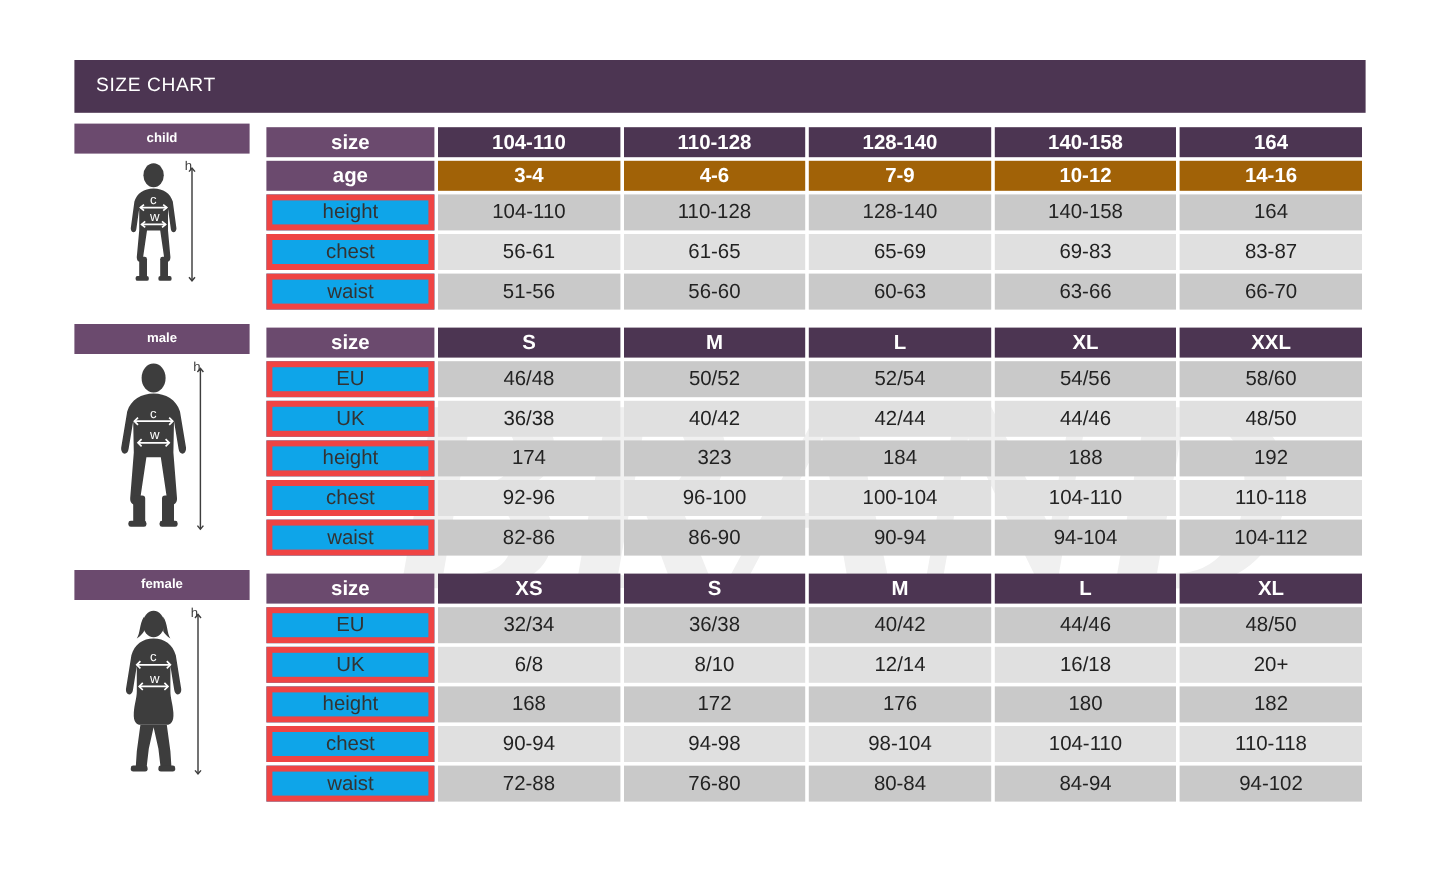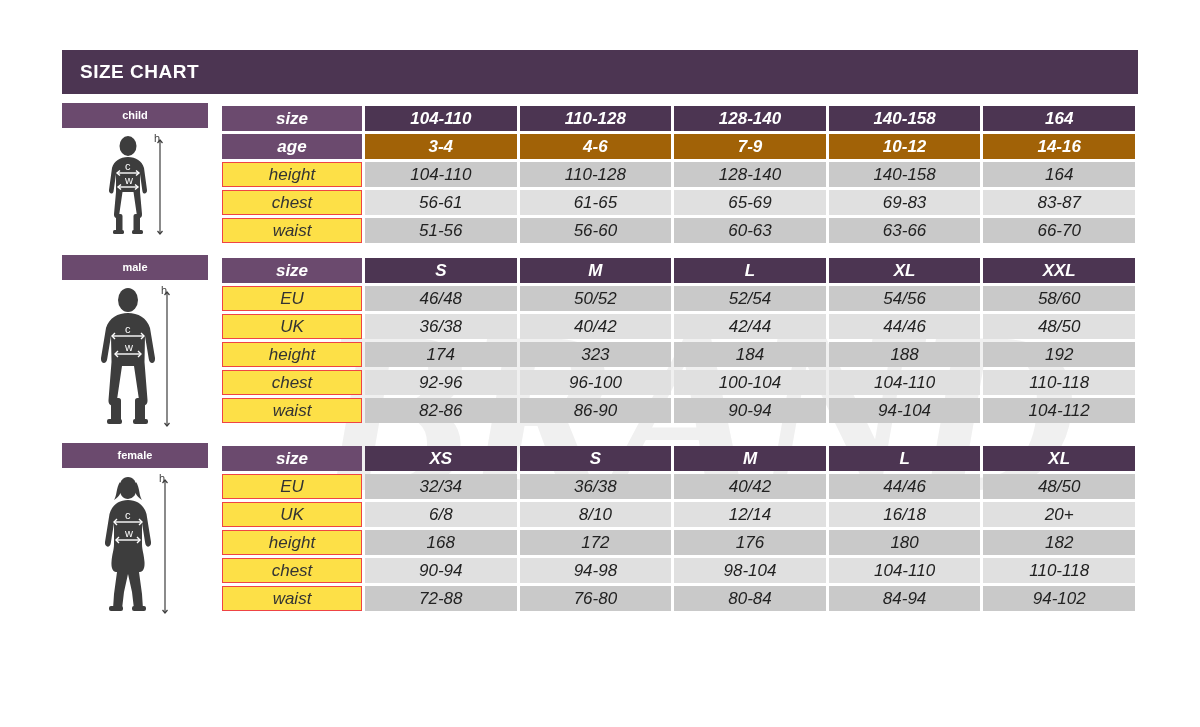--- a/index.html
+++ b/index.html
@@ -40,22 +40,22 @@
   .title-bar {
     background: #4c3552;
     height: 44px;
     display: flex;
     align-items: center;
     padding-left: 18px;
     box-sizing: border-box;
   }
   .title-bar .title {
     color: #ffffff;
-    font-size: 19px;
-    font-weight: bold;
+    font-size: 16px;
+    font-weight: normal;
     letter-spacing: 0.5px;
   }
 
   .section {
     margin-top: 9px;
     position: relative;
   }
   .section-inner {
     display: flex;
     align-items: flex-start;
@@ -83,39 +83,38 @@
   }
 
   
   .table-col { flex: 1 1 auto; }
   table.size-table {
     border-collapse: separate;
     border-spacing: 3px 3px;
     width: 100%;
     margin: 0;
     table-layout: fixed;
-    font-style: italic;
   }
   table.size-table td {
     height: 25px;
     text-align: center;
     font-size: 17px;
     vertical-align: middle;
     padding: 0;
   }
   .rowlabel-head {
     background: #6b4a6e;
     color: #fff;
     font-weight: bold;
     width: 140px;
   }
   .rowlabel {
-    background: #fde047;
+    background: #0ea5e9;
     color: #333333;
-    border: 1px solid #ef4444;
+    border: 5px solid #ef4444;
     box-sizing: border-box;
     height: 25px;
     width: 140px;
   }
   .head-cell {
     background: #4c3552;
     color: #ffffff;
     font-weight: bold;
   }
   .head-cell.sub {

